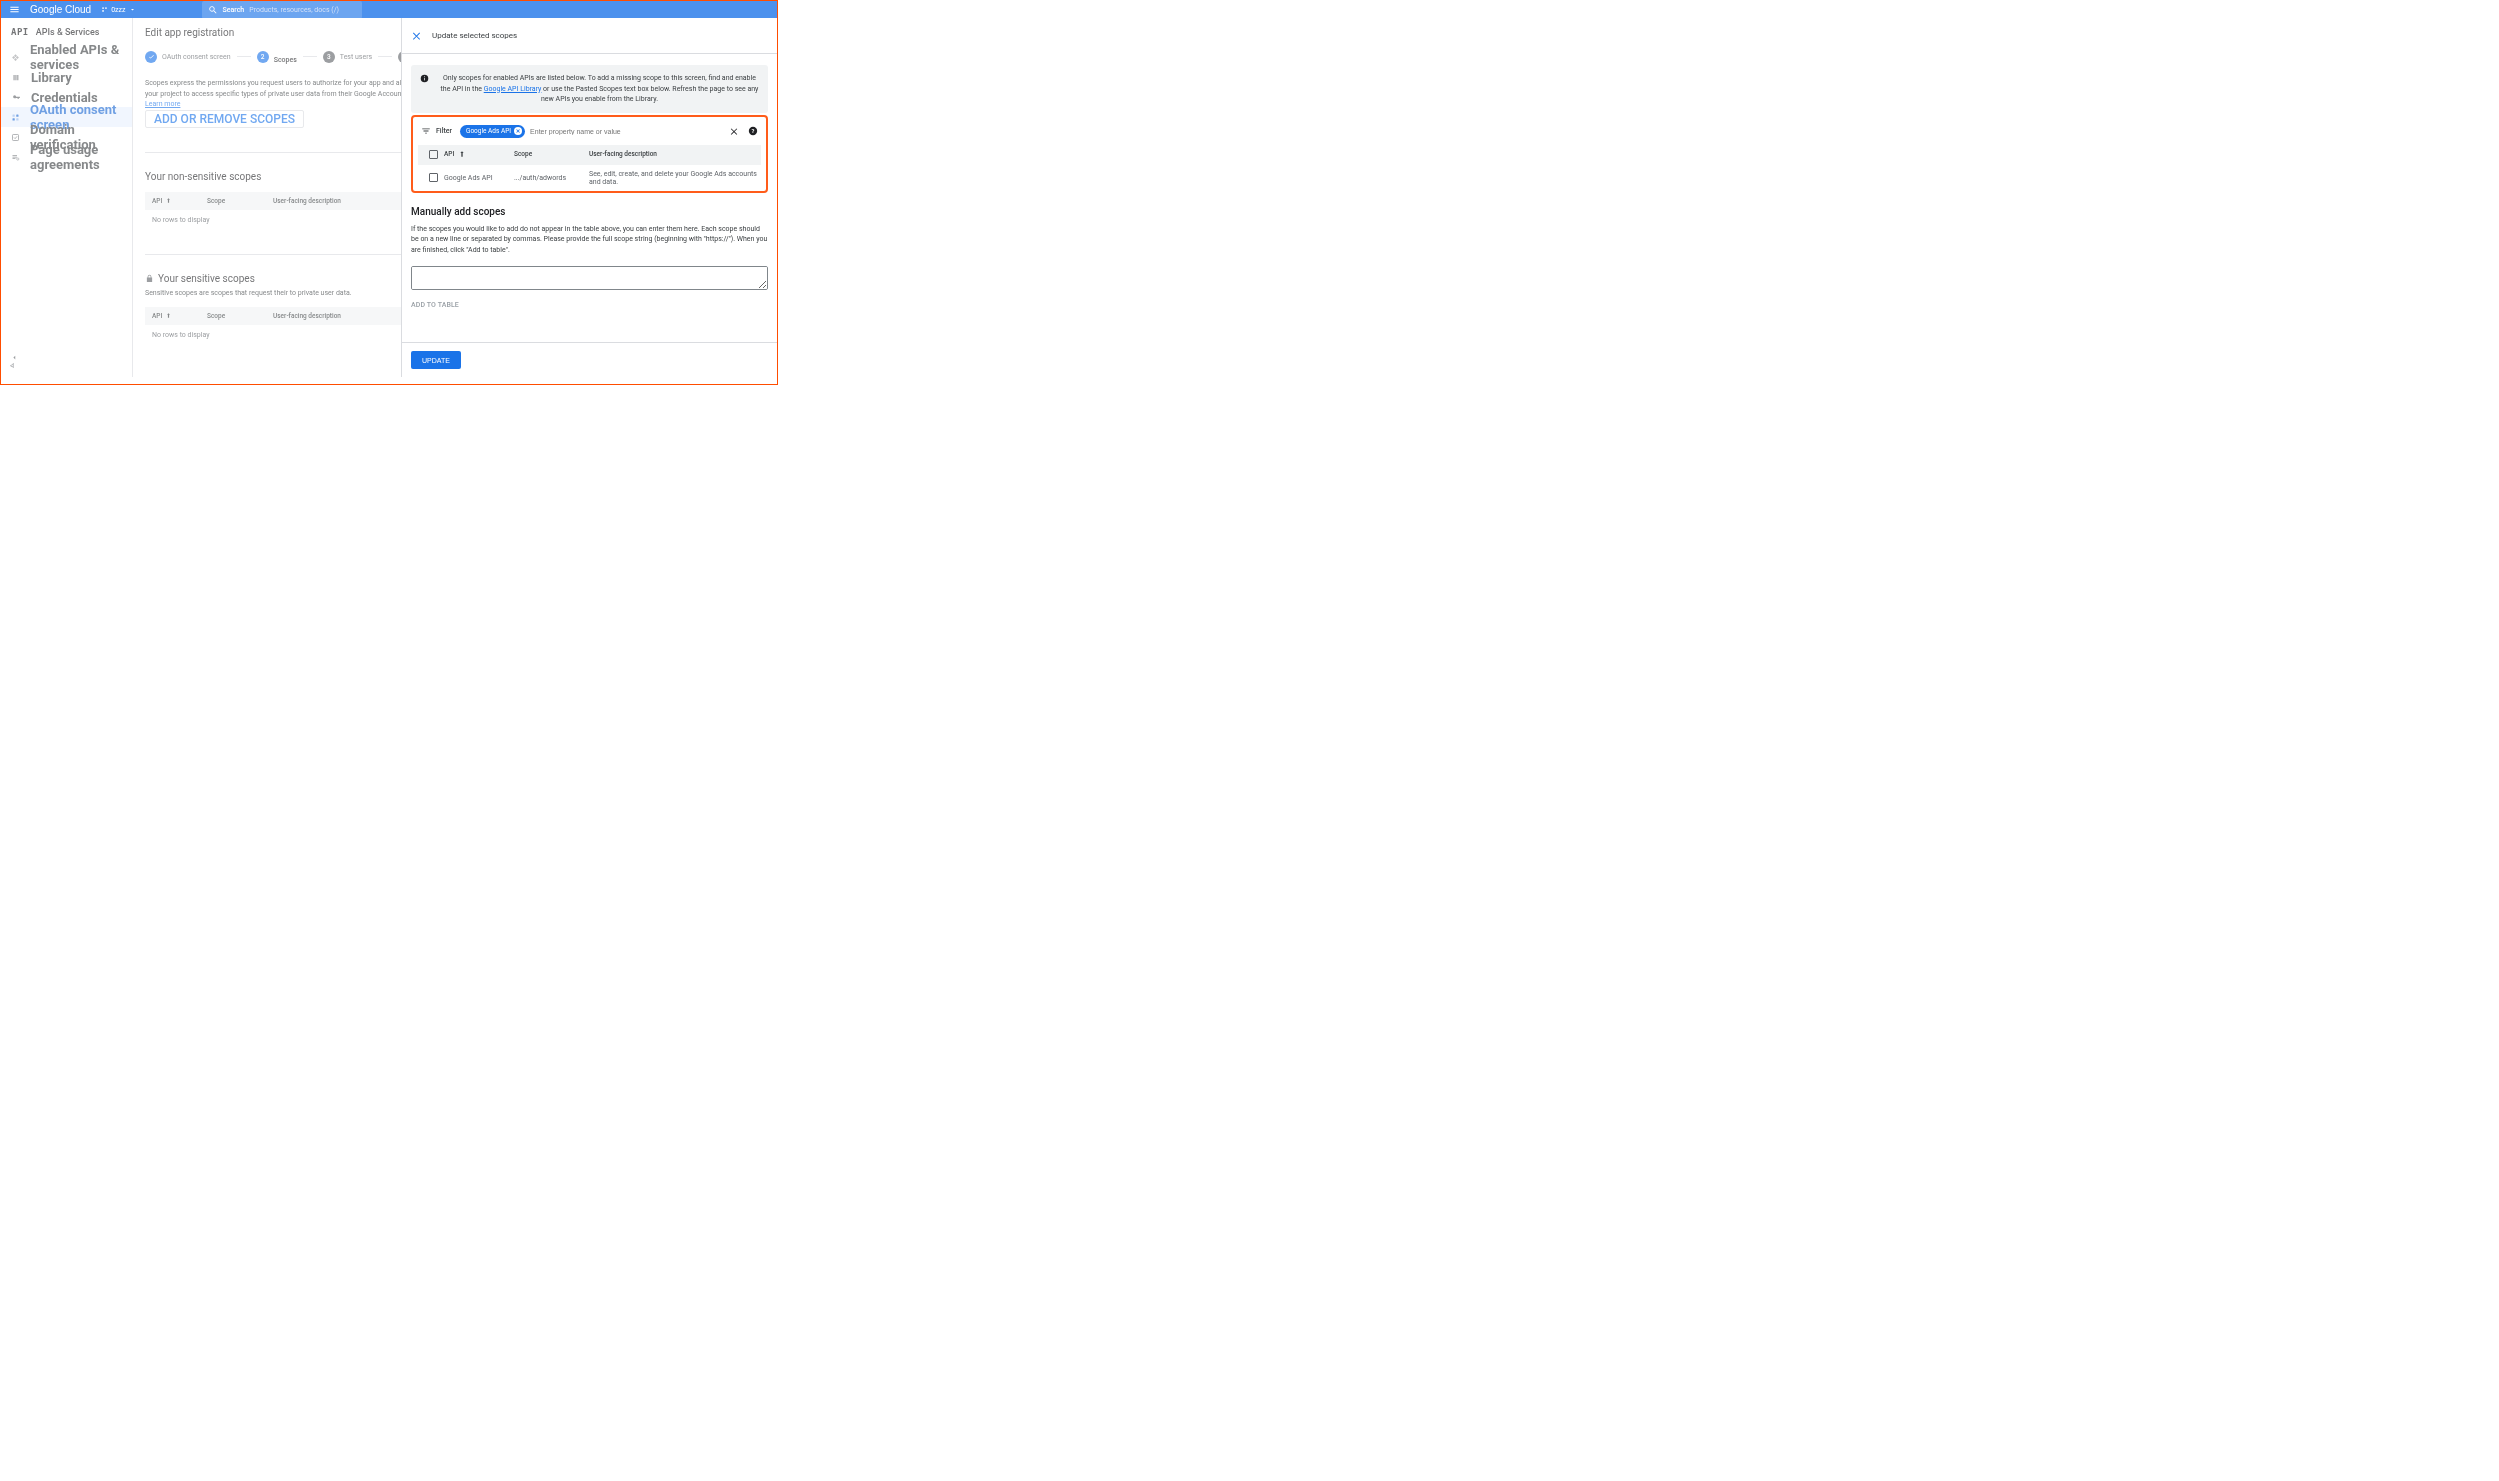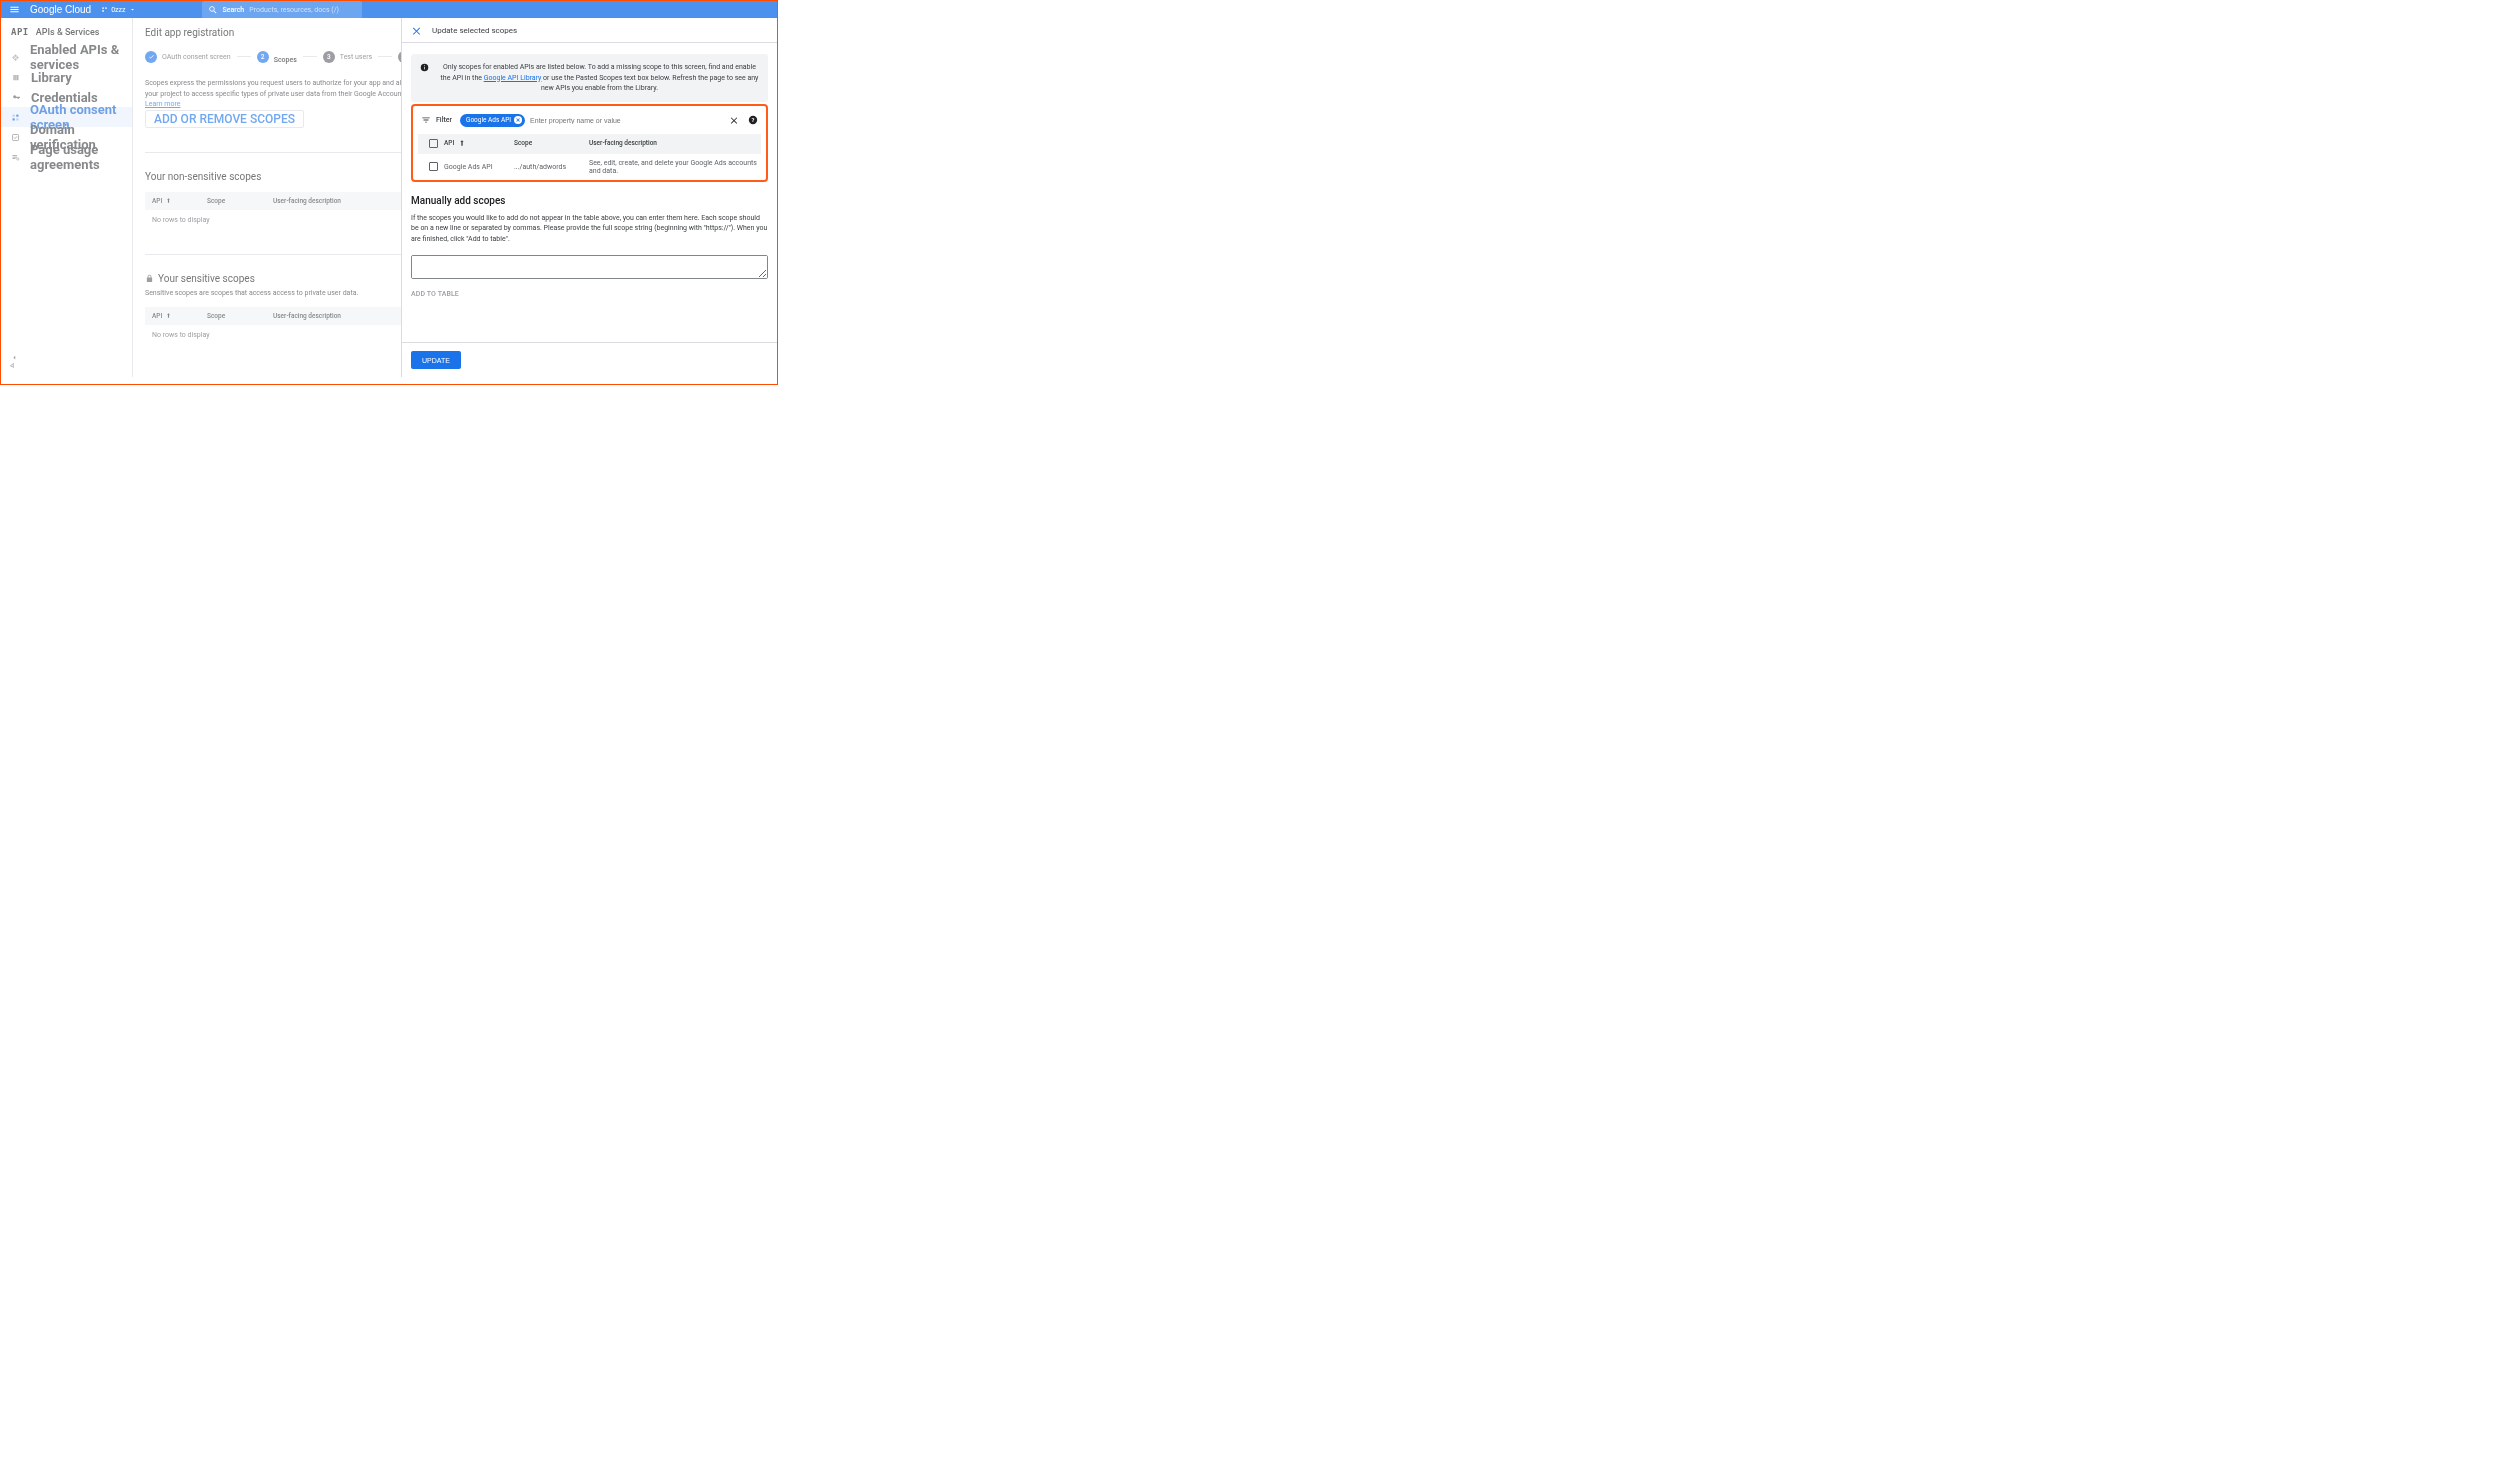--- a/index.html
+++ b/index.html
@@ -111,21 +111,21 @@
   
   .panel {
     width: 376px;
     background:#fff;
     border-left:0.5px solid #dadce0;
     position:absolute;
     right:0; top:0; bottom:0;
     display:flex; flex-direction:column;
     z-index:5;
   }
-  .panel-head { height:25px; display:flex; align-items:center; gap:10px; padding:0 9px; border-bottom:0.5px solid #dadce0;}
+  .panel-head { height:36px; display:flex; align-items:center; gap:10px; padding:0 9px; border-bottom:0.5px solid #dadce0;}
   .panel-close { color:#1a73e8; display:flex;}
   .panel-title { font-size:8px; color:#3c4043;}
   .panel-body { padding: 11px 9px; overflow:auto; flex:1;}
   .note-box { background:#f1f3f4; border-radius:3px; padding:8px 9px; display:flex; gap:10px; align-items:flex-start;}
   .note-box .note-icon { width:10px; flex-shrink:0; padding-top:1px;}
   .note-text { font-size:7px; color:#3c4043; line-height:1.5; text-align:center;}
   .note-text a { color:#1a73e8; text-decoration:underline;}
   .highlight-box { border:2px solid #ff5c1a; border-radius:4px; padding:6px 5px 0 5px; margin-top:2px;}
   .filter-row { display:flex; align-items:center; gap:5px; padding:2px 3px;}
   .filter-icon { color:#3c4043; display:flex;}
@@ -306,21 +306,21 @@
         </div>
       </div>
 
       <div class="section divider-top">
         <h2>
           <svg width="9" height="9" viewBox="0 0 24 24" fill="#5f6368">
               <path d="M17 9V7a5 5 0 00-10 0v2H5v12h14V9h-2zm-8 0V7a3 3 0 016 0v2H9z"></path>
             </svg>
           <span>Your sensitive scopes</span>
         </h2>
-        <div class="subtext">Sensitive scopes are scopes that access access to private user data.</div>
+        <div class="subtext">Sensitive scopes are scopes that request their to private user data.</div>
         <div class="mini-table">
           <div class="mini-th">
             <span class="c1">
                 <span>API</span>
               <svg width="7" height="7" viewBox="0 0 24 24" fill="currentColor">
                   <path d="M12 4l5 5h-3v11h-4V9H7z"></path>
                 </svg>
             </span>
             <span class="c2">Scope</span>
             <span>User-facing description</span>

